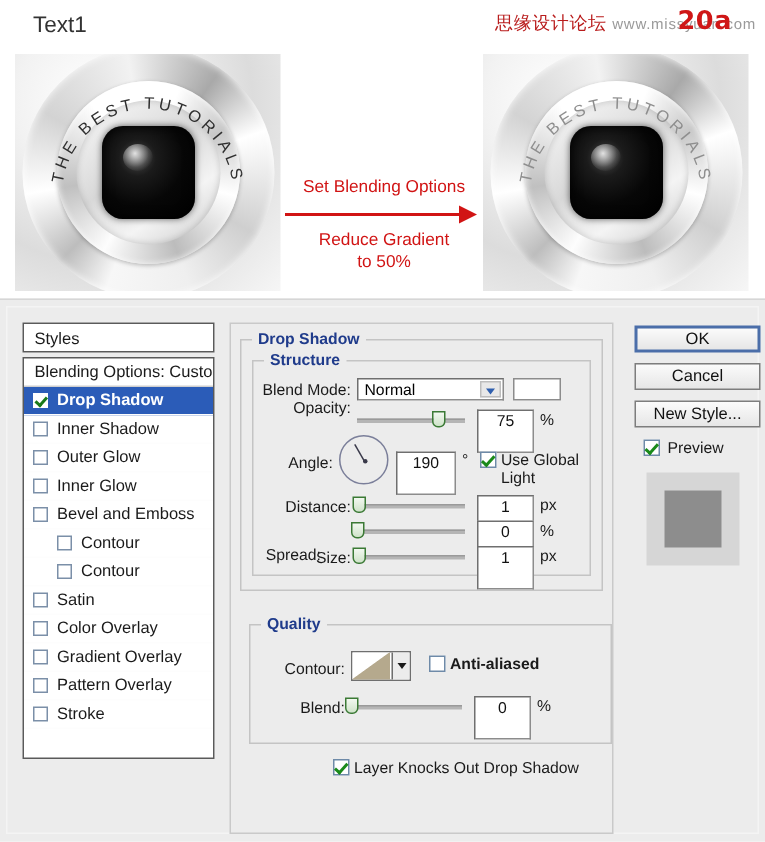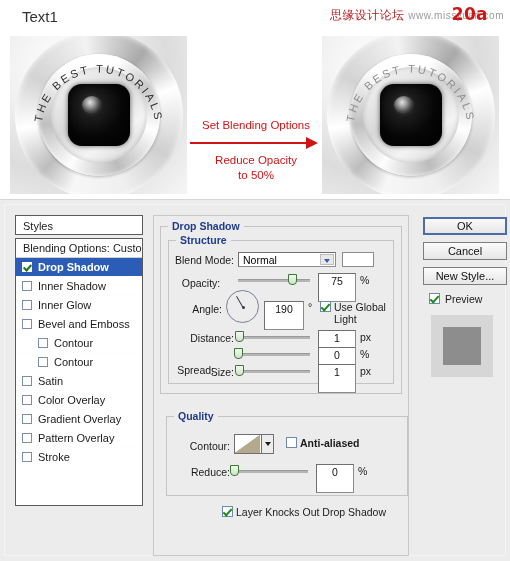--- a/index.html
+++ b/index.html
@@ -314,21 +314,21 @@
       <text><textPath href="#arcR" startOffset="50%" text-anchor="middle">THE BEST TUTORIALS</textPath></text>
     </svg>
   </div>
 
   <div id="annot" style="color: rgb(209, 20, 20);">
     <div class="ln">Set Blending Options</div>
     <div class="arrow">
       <div class="shaft" style="background: rgb(209, 20, 20);"></div>
         <div class="head" style="border-left-color: rgb(209, 20, 20);"></div>
     </div>
-    <div class="ln">Reduce Opacity</div>
+    <div class="ln">Reduce Gradient</div>
     <div class="ln">to 50%</div>
   </div>
 </div>
 
 <div id="dialog">
 <div id="dialog-inner">
 
   <div id="styles-panel">
     <div id="styles-header">Styles</div>
     <div id="styles-list">
@@ -338,20 +338,24 @@
           <div class="style-row selected" style="background: rgb(43, 92, 184);">
             <span class="cbx checked"></span>
             <span>Drop Shadow</span>
           </div>
           <div class="style-row">
             <span class="cbx"></span>
             <span>Inner Shadow</span>
           </div>
           <div class="style-row">
             <span class="cbx"></span>
+            <span>Outer Glow</span>
+          </div>
+          <div class="style-row">
+            <span class="cbx"></span>
             <span>Inner Glow</span>
           </div>
           <div class="style-row">
             <span class="cbx"></span>
             <span>Bevel and Emboss</span>
           </div>
           <div class="style-row indent">
             <span class="cbx"></span>
             <span>Contour</span>
           </div>
@@ -392,21 +396,21 @@
         <div class="box"></div>
         <div class="legend">Structure</div>
 
         <div class="lbl" style="left:0px;top:14px;width:66px;">Blend Mode:</div>
         <div class="sel" style="left:70px;top:12px;width:98px;padding-left:32px;">
           <span class="val">Normal</span>
           <span class="arrow-btn"></span>
         </div>
         <div class="swatch" style="left: 174px; top: 12px; background: rgb(255, 255, 255);"></div>
 
-        <div class="lbl" style="left:0px;top:37px;width:66px;text-align:center;">Opacity:</div>
+        <div class="lbl" style="left:0px;top:26px;width:66px;">Opacity:</div>
         <div class="slider" id="sl-opacity" style="left:70px;top:34px;width:72px;">
           <div class="track"></div>
               <div class="thumb" style="left: 75%;"></div>
         </div>
         <div class="inp" style="left:150px;top:33px;width:38px;">75</div>
         <div class="unit" style="left:192px;top:34px;">%</div>
 
         <div class="lbl" style="left:0px;top:63px;width:54px;">Angle:</div>
         <div class="dial" id="angle-dial" style="left:58px;top:50px;">
           <div class="needle" style="transform: rotate(-120deg);"></div>
@@ -447,21 +451,21 @@
         <div class="legend">Quality</div>
 
         <div class="lbl" style="left:8px;top:24px;width:56px;">Contour:</div>
         <div class="contour-sw" style="left:68px;top:18px;">
           <div class="ramp"></div>
           <div class="dd"></div>
         </div>
         <div class="check" id="chk-aa" style="left:120px;top:21px;"></div>
         <div class="chk-lbl" style="left:134px;top:21px;font-weight:bold;">Anti-aliased</div>
 
-        <div class="lbl" style="left:8px;top:50px;width:56px;">Reduce:</div>
+        <div class="lbl" style="left:8px;top:50px;width:56px;">Blend:</div>
         <div class="slider" id="sl-noise" style="left:68px;top:49px;width:74px;">
           <div class="track"></div>
               <div class="thumb" style="left: 0%;"></div>
         </div>
         <div class="inp" style="left:150px;top:48px;width:38px;">0</div>
         <div class="unit" style="left:192px;top:49px;">%</div>
       </div>
 
       <div class="check on" id="chk-knock" style="left:62px;top:280px;"></div>
       <div class="chk-lbl" style="left:76px;top:280px;">Layer Knocks Out Drop Shadow</div>

